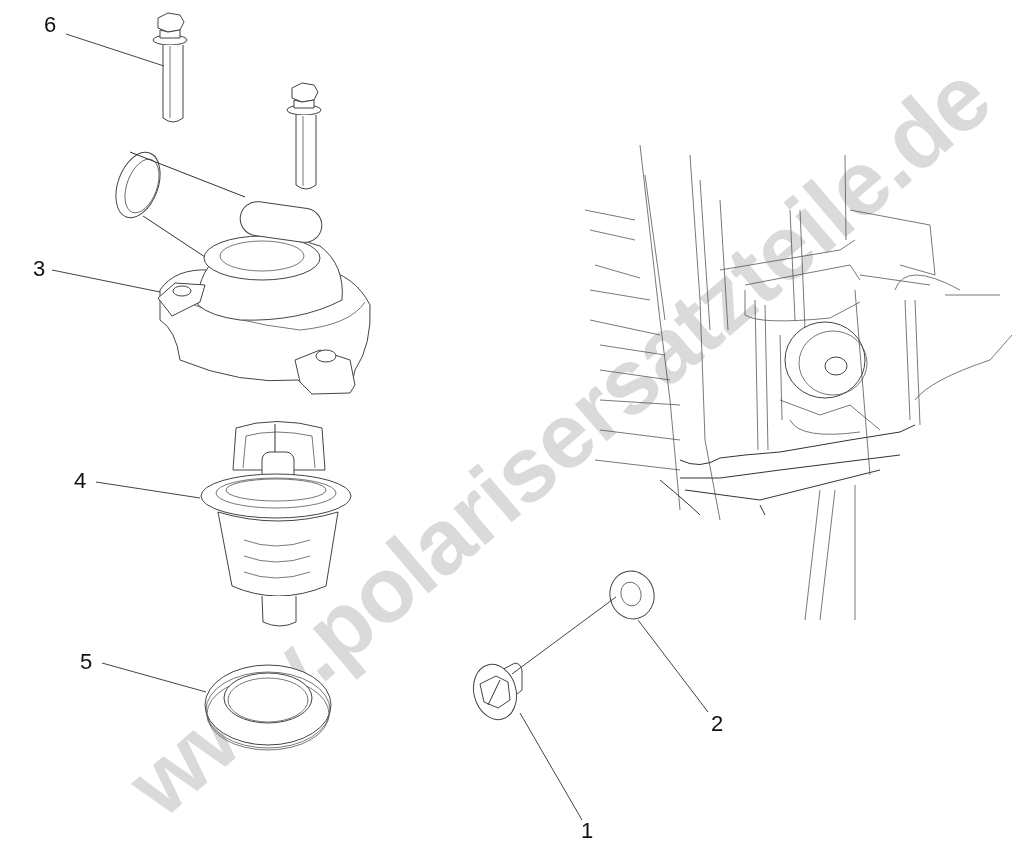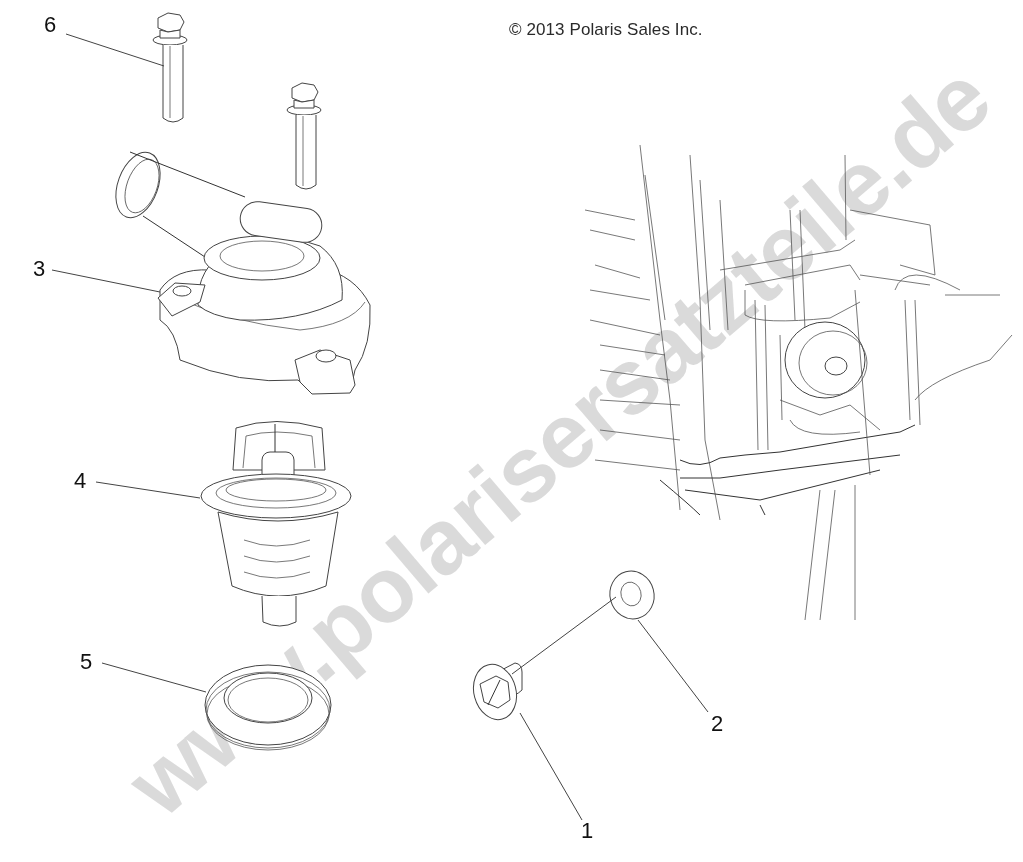--- a/index.html
+++ b/index.html
@@ -154,21 +154,20 @@
       <line class="leader" x1="66" y1="34" x2="164" y2="66"></line>
       <line class="leader" x1="52" y1="270" x2="160" y2="292"></line>
       <line class="leader" x1="96" y1="482" x2="200" y2="498"></line>
       <line class="leader" x1="102" y1="663" x2="206" y2="692"></line>
       <line class="leader" x1="512" y1="674" x2="616" y2="597"></line>
       <line class="leader" x1="638" y1="620" x2="708" y2="712"></line>
       <line class="leader" x1="520" y1="713" x2="582" y2="820"></line>
     </g>
   </svg>
 
-  <div class="copyright">© 2013 Polaris Sales Inc.</div>
 
   <div class="callout" style="left:44px; top:14px;">6</div>
   <div class="callout" style="left:33px; top:258px;">3</div>
   <div class="callout" style="left:74px; top:470px;">4</div>
   <div class="callout" style="left:80px; top:651px;">5</div>
   <div class="callout" style="left:711px; top:713px;">2</div>
   <div class="callout" style="left:581px; top:820px;">1</div>
 </div>
 
 </body></html>

